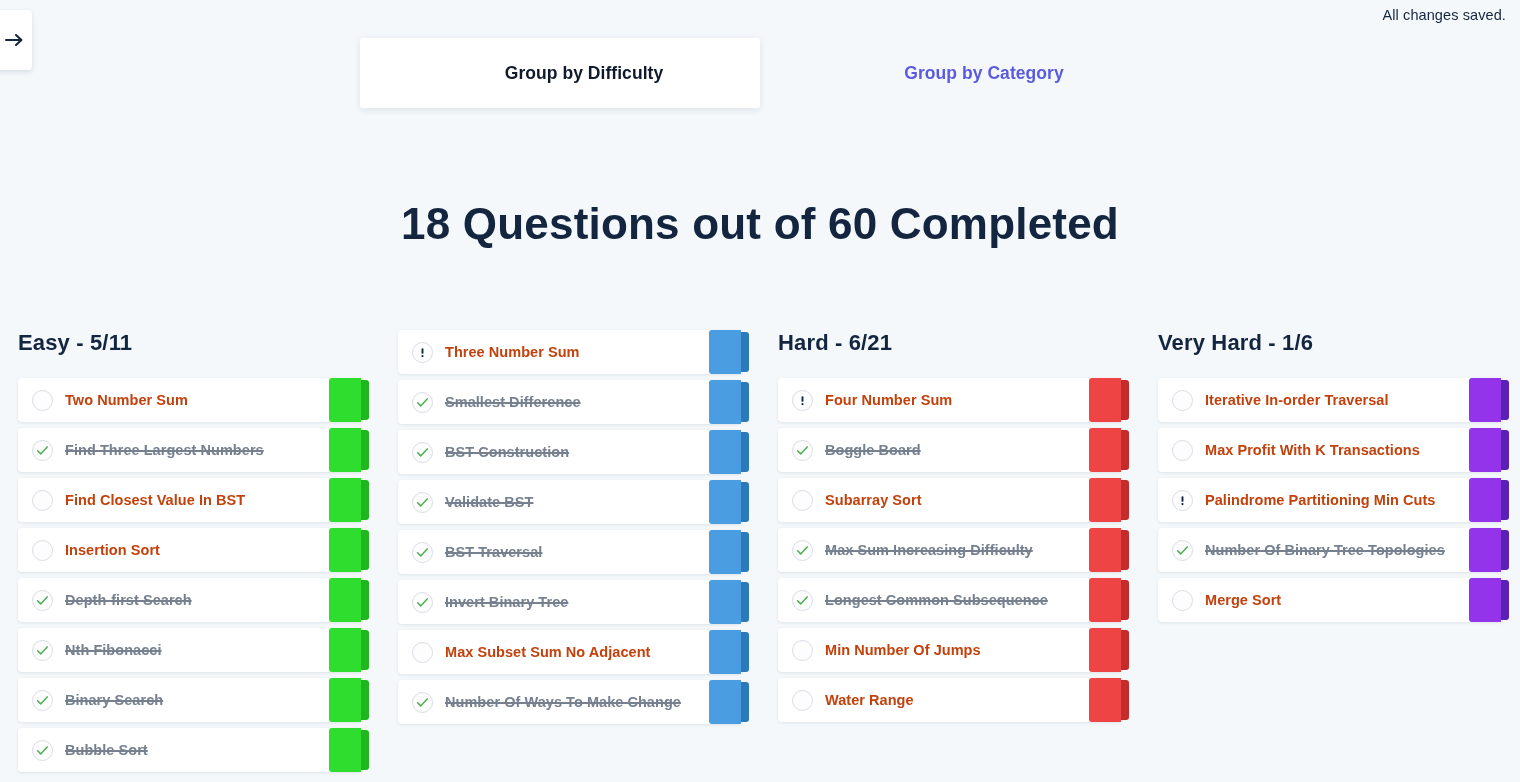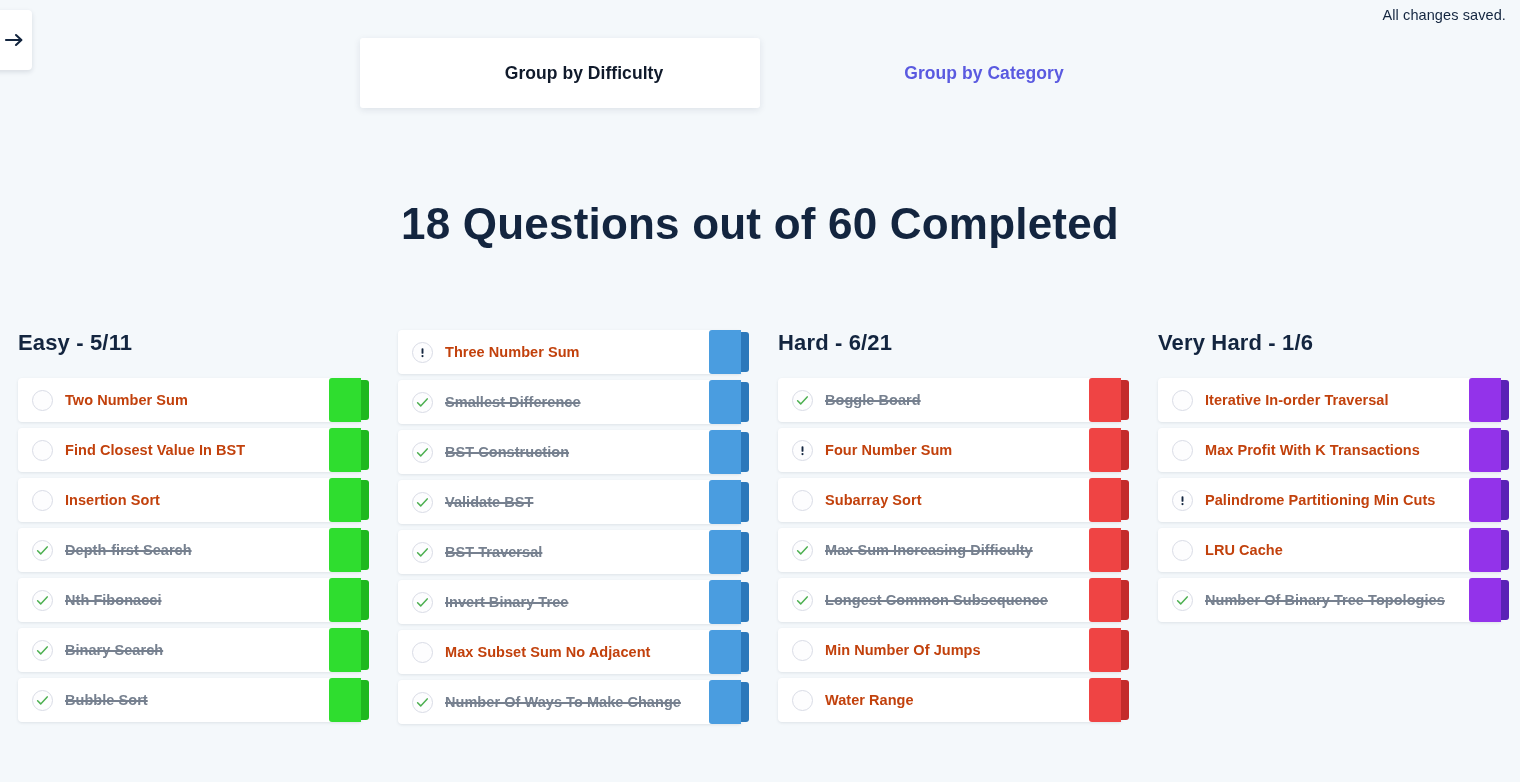--- a/index.html
+++ b/index.html
@@ -217,20 +217,32 @@
         <div class="column-title">Easy - 5/11</div>
         <div class="card-list">
           <div class="q-card">
             <div class="q-status"></div>
             <div class="q-title">Two Number Sum</div>
             <div class="q-bar">
               <div class="edge" style="background:#1eb81e"></div>
               <div class="face" style="background:#2fdd2f"></div>
             </div>
           </div>
+          <div class="q-card done">
+            <div class="q-status">
+              <svg width="13" height="13" viewBox="0 0 13 13">
+                <path d="M1.6 6.8 L4.7 9.9 L11.2 2.9" stroke="#4caf50" stroke-width="1.5" fill="none" stroke-linecap="round" stroke-linejoin="round"></path>
+              </svg>
+            </div>
+            <div class="q-title">Find Three Largest Numbers</div>
+            <div class="q-bar">
+              <div class="edge" style="background:#1eb81e"></div>
+              <div class="face" style="background:#2fdd2f"></div>
+            </div>
+          </div>
           <div class="q-card">
             <div class="q-status"></div>
             <div class="q-title">Find Closest Value In BST</div>
             <div class="q-bar">
               <div class="edge" style="background:#1eb81e"></div>
               <div class="face" style="background:#2fdd2f"></div>
             </div>
           </div>
           <div class="q-card">
             <div class="q-status"></div>
@@ -383,40 +395,40 @@
             <div class="q-bar">
               <div class="edge" style="background:#2b78bb"></div>
               <div class="face" style="background:#4a9de0"></div>
             </div>
           </div>
         </div>
       </div>
       <div class="column">
         <div class="column-title">Hard - 6/21</div>
         <div class="card-list">
-          <div class="q-card done">
-            <div class="q-status">
-              <svg width="13" height="13" viewBox="0 0 13 13">
-                <path d="M1.6 6.8 L4.7 9.9 L11.2 2.9" stroke="#4caf50" stroke-width="1.5" fill="none" stroke-linecap="round" stroke-linejoin="round"></path>
-              </svg>
-            </div>
-            <div class="q-title">Boggle Board</div>
-            <div class="q-bar">
-              <div class="edge" style="background:#c42b2b"></div>
-              <div class="face" style="background:#ef4444"></div>
-            </div>
-          </div>
           <div class="q-card">
             <div class="q-status">
               <svg width="13" height="13" viewBox="0 0 13 13">
                 <rect x="5.55" y="2.2" width="1.9" height="5.6" rx="0.9" fill="#13253f"></rect>
                 <circle cx="6.5" cy="10.1" r="1.1" fill="#13253f"></circle>
               </svg>
             </div>
             <div class="q-title">Four Number Sum</div>
+            <div class="q-bar">
+              <div class="edge" style="background:#c42b2b"></div>
+              <div class="face" style="background:#ef4444"></div>
+            </div>
+          </div>
+          <div class="q-card done">
+            <div class="q-status">
+              <svg width="13" height="13" viewBox="0 0 13 13">
+                <path d="M1.6 6.8 L4.7 9.9 L11.2 2.9" stroke="#4caf50" stroke-width="1.5" fill="none" stroke-linecap="round" stroke-linejoin="round"></path>
+              </svg>
+            </div>
+            <div class="q-title">Boggle Board</div>
             <div class="q-bar">
               <div class="edge" style="background:#c42b2b"></div>
               <div class="face" style="background:#ef4444"></div>
             </div>
           </div>
           <div class="q-card">
             <div class="q-status"></div>
             <div class="q-title">Subarray Sort</div>
             <div class="q-bar">
               <div class="edge" style="background:#c42b2b"></div>
@@ -490,35 +502,35 @@
                 <rect x="5.55" y="2.2" width="1.9" height="5.6" rx="0.9" fill="#13253f"></rect>
                 <circle cx="6.5" cy="10.1" r="1.1" fill="#13253f"></circle>
               </svg>
             </div>
             <div class="q-title">Palindrome Partitioning Min Cuts</div>
             <div class="q-bar">
               <div class="edge" style="background:#5b21b6"></div>
               <div class="face" style="background:#9333ea"></div>
             </div>
           </div>
-          <div class="q-card">
-            <div class="q-status"></div>
-            <div class="q-title">LRU Cache</div>
+          <div class="q-card done">
+            <div class="q-status">
+              <svg width="13" height="13" viewBox="0 0 13 13">
+                <path d="M1.6 6.8 L4.7 9.9 L11.2 2.9" stroke="#4caf50" stroke-width="1.5" fill="none" stroke-linecap="round" stroke-linejoin="round"></path>
+              </svg>
+            </div>
+            <div class="q-title">Number Of Binary Tree Topologies</div>
             <div class="q-bar">
               <div class="edge" style="background:#5b21b6"></div>
               <div class="face" style="background:#9333ea"></div>
             </div>
           </div>
-          <div class="q-card done">
-            <div class="q-status">
-              <svg width="13" height="13" viewBox="0 0 13 13">
-                <path d="M1.6 6.8 L4.7 9.9 L11.2 2.9" stroke="#4caf50" stroke-width="1.5" fill="none" stroke-linecap="round" stroke-linejoin="round"></path>
-              </svg>
-            </div>
-            <div class="q-title">Number Of Binary Tree Topologies</div>
+          <div class="q-card">
+            <div class="q-status"></div>
+            <div class="q-title">Merge Sort</div>
             <div class="q-bar">
               <div class="edge" style="background:#5b21b6"></div>
               <div class="face" style="background:#9333ea"></div>
             </div>
           </div>
         </div>
       </div>
     </div>
 
 </div>

